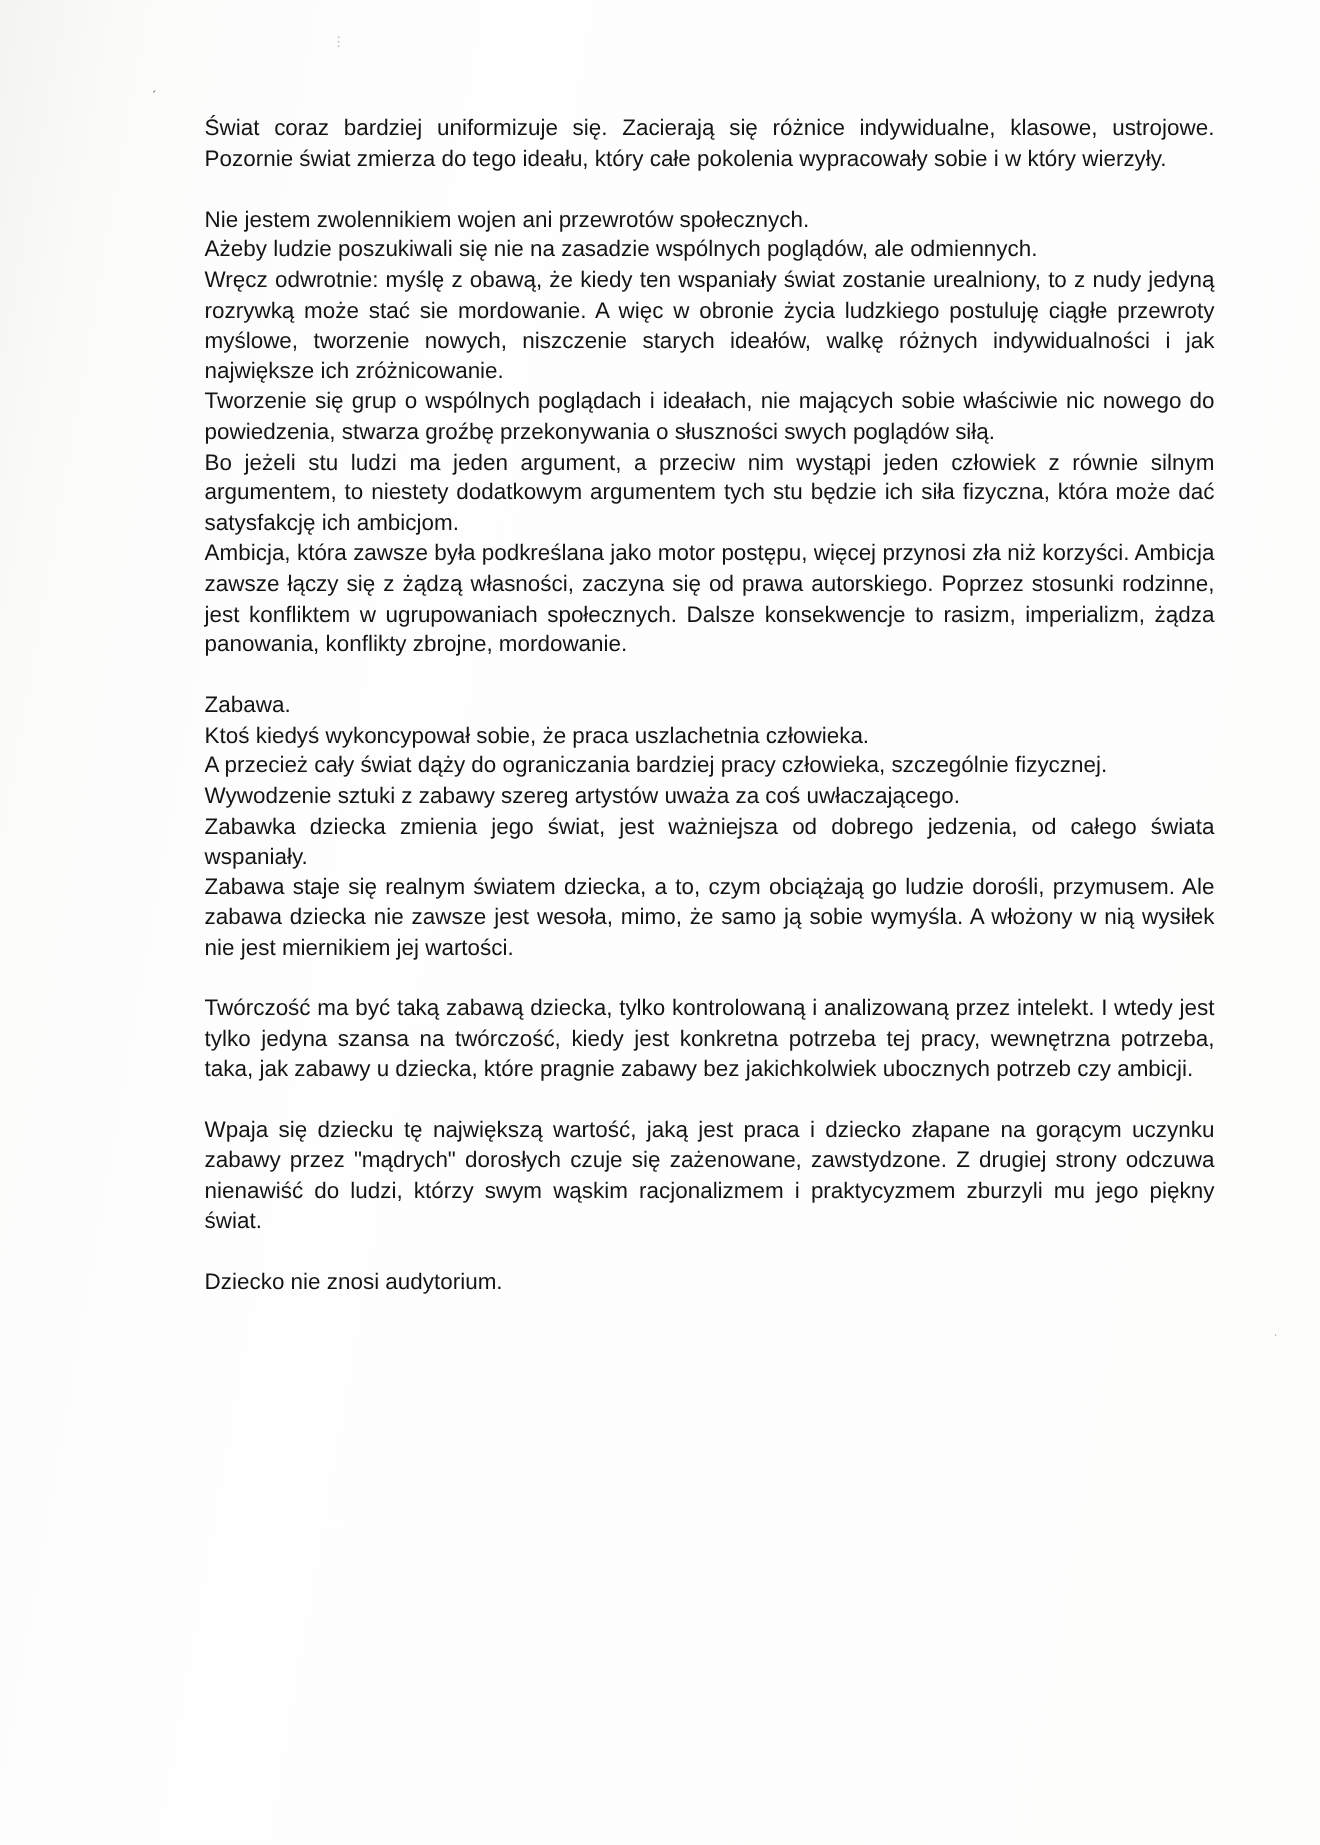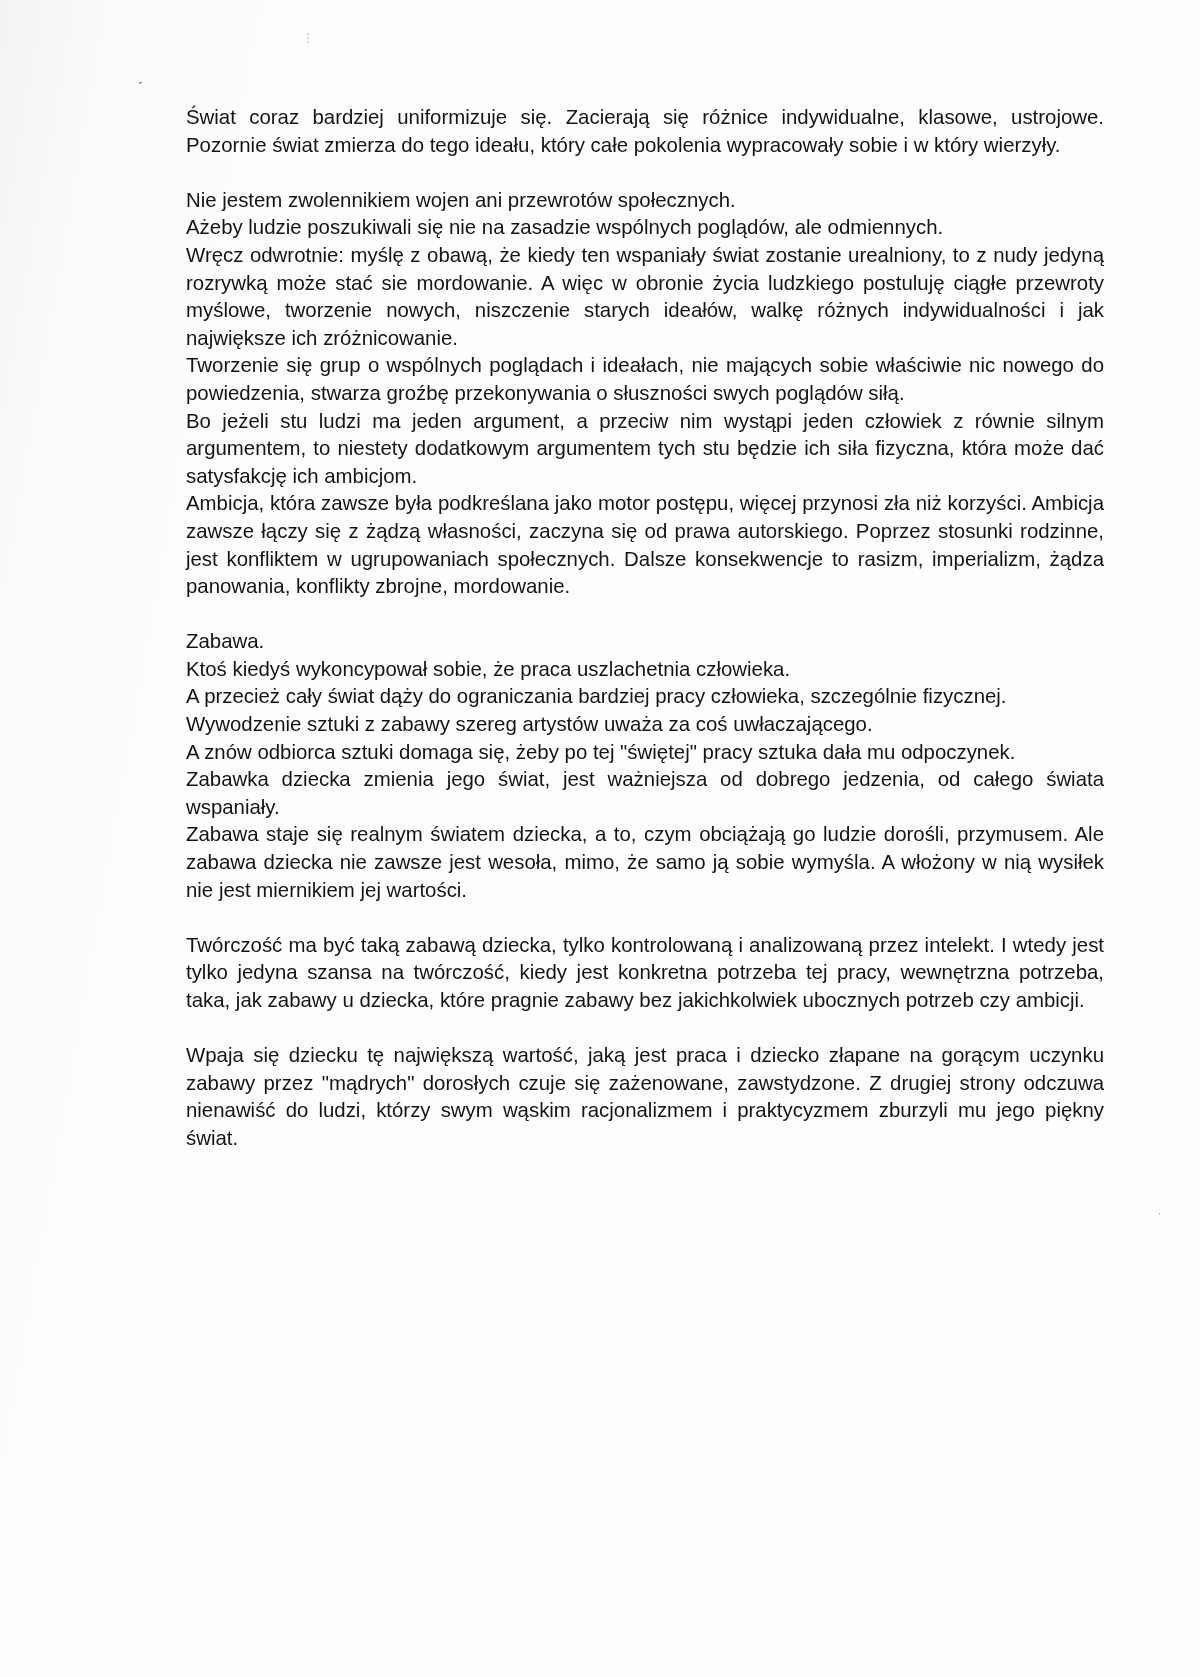--- a/index.html
+++ b/index.html
@@ -64,24 +64,24 @@
   <p class="para">Wręcz odwrotnie: myślę z obawą, że kiedy ten wspaniały świat zostanie urealniony, to z nudy jedyną rozrywką może stać sie mordowanie. A więc w obronie życia ludzkiego postuluję ciągłe przewroty myślowe, tworzenie nowych, niszczenie starych ideałów, walkę różnych indywidualności i jak największe ich zróżnicowanie.</p>
   <p class="para">Tworzenie się grup o wspólnych poglądach i ideałach, nie mających sobie właściwie nic nowego do powiedzenia, stwarza groźbę przekonywania o słuszności swych poglądów siłą.</p>
   <p class="para">Bo jeżeli stu ludzi ma jeden argument, a przeciw nim wystąpi jeden człowiek z równie silnym argumentem, to niestety dodatkowym argumentem tych stu będzie ich siła fizyczna, która może dać satysfakcję ich ambicjom.</p>
   <p class="para">Ambicja, która zawsze była podkreślana jako motor postępu, więcej przynosi zła niż korzyści. Ambicja zawsze łączy się z  żądzą własności, zaczyna się od prawa autorskiego. Poprzez stosunki rodzinne, jest konfliktem w ugrupowaniach społecznych. Dalsze konsekwencje to rasizm, imperializm, żądza panowania, konflikty zbrojne, mordowanie.</p>
   <div class="gap"></div>
 
   <p class="para">Zabawa.</p>
   <p class="para">Ktoś kiedyś wykoncypował sobie, że praca uszlachetnia człowieka.</p>
   <p class="para">A przecież cały świat dąży do ograniczania bardziej pracy człowieka, szczególnie fizycznej.</p>
   <p class="para">Wywodzenie sztuki z zabawy szereg artystów uważa za coś uwłaczającego.</p>
-  <p class="para">A znów odbiorca sztuki domaga się, żeby po tej "świętej" pracy sztuka dała mu odpoczynek.</p>
   <p class="para">Zabawka dziecka zmienia jego świat, jest ważniejsza od dobrego jedzenia, od całego świata wspaniały.</p>
   <p class="para">Zabawa staje się realnym światem dziecka, a to, czym obciążają go ludzie dorośli, przymusem. Ale zabawa dziecka nie zawsze jest wesoła, mimo, że samo ją sobie wymyśla. A włożony w nią wysiłek nie jest miernikiem jej wartości.</p>
   <div class="gap"></div>
 
   <p class="para">Twórczość ma być taką zabawą dziecka, tylko kontrolowaną i analizowaną przez intelekt. I wtedy jest tylko jedyna szansa na twórczość, kiedy jest konkretna potrzeba tej pracy, wewnętrzna potrzeba, taka, jak zabawy u dziecka, które pragnie zabawy bez jakichkolwiek ubocznych potrzeb czy ambicji.</p>
   <div class="gap"></div>
 
   <p class="para">Wpaja się dziecku tę największą wartość, jaką jest praca i dziecko złapane na gorącym uczynku zabawy przez "mądrych" dorosłych czuje się zażenowane, zawstydzone. Z drugiej strony odczuwa nienawiść do ludzi, którzy swym wąskim racjonalizmem i praktycyzmem zburzyli mu jego piękny świat.</p>
   <div class="gap"></div>
 
+  <p class="para">Dziecko nie znosi audytorium.</p>
 </div>
 
 </body></html>

